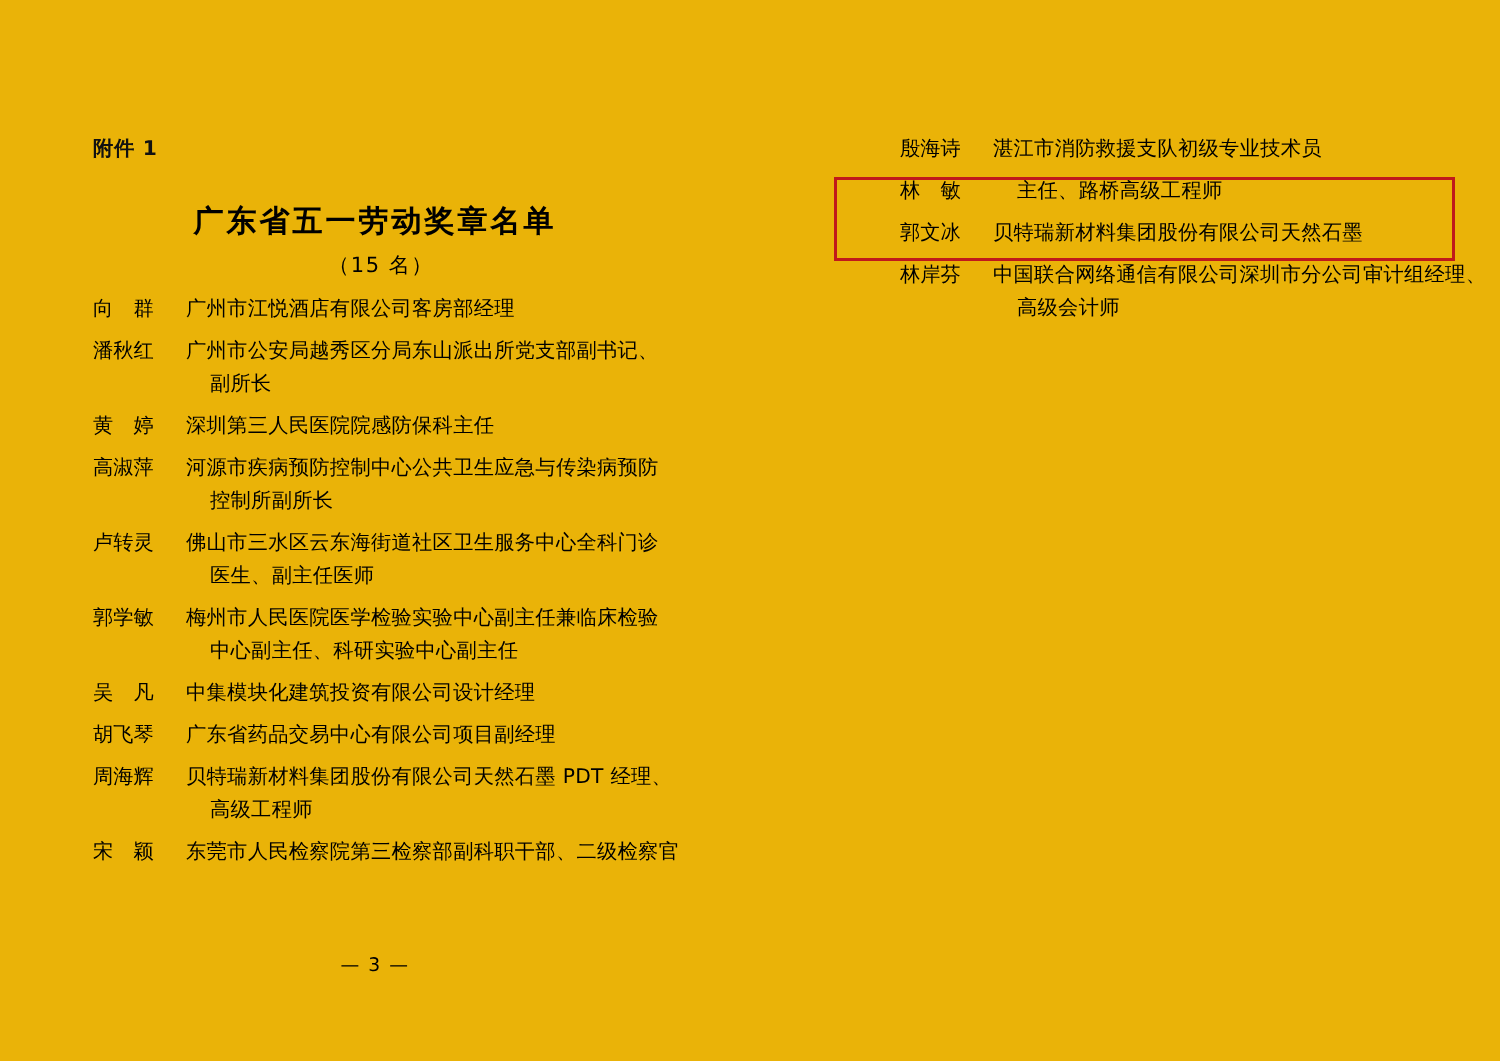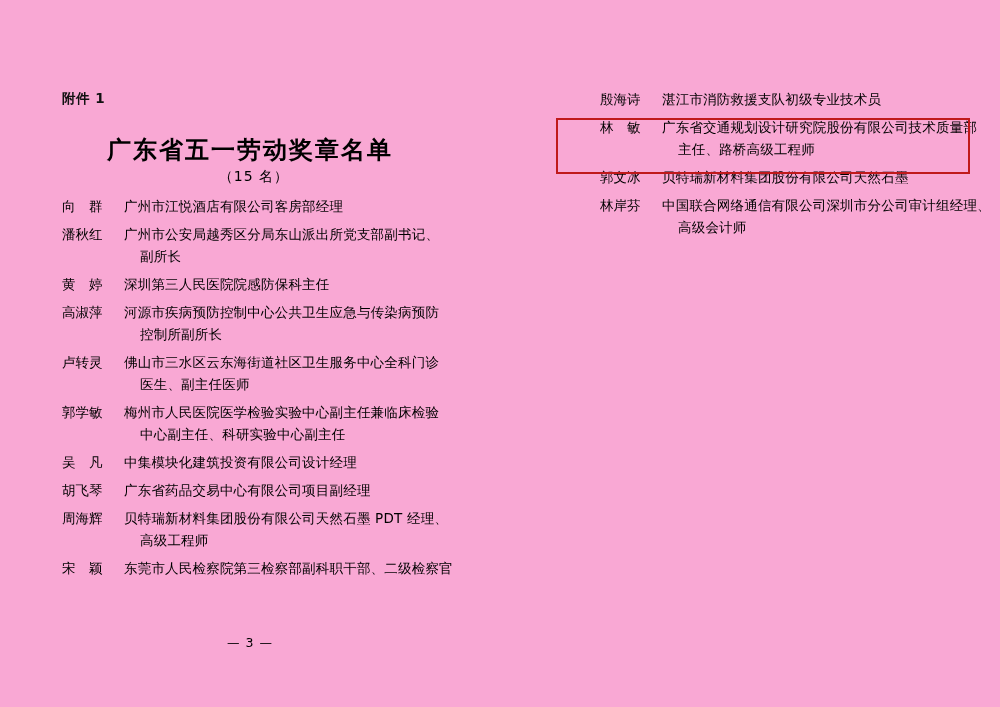--- a/index.html
+++ b/index.html
@@ -9,21 +9,21 @@
   }
   body {
     width: 1000px;
     height: 707px;
     font-family: "DejaVu Sans", "Liberation Sans", sans-serif;
   }
   .page {
     position: relative;
     width: 1000px;
     height: 707px;
-    background: #f9a8d4;
+    background: #eab308;
     box-sizing: border-box;
     overflow: hidden;
   }
   .columns {
     position: absolute;
     top: 0;
     left: 0;
     width: 1000px;
     height: 707px;
   }
@@ -45,21 +45,21 @@
     letter-spacing: 0.5px;
   }
 
   .doc-title {
     position: absolute;
     left: 0;
     top: 134px;
     width: 500px;
     text-align: center;
     font-family: "DejaVu Serif", "Liberation Serif", serif;
-    font-size: 24px;
+    font-size: 20px;
     font-weight: bold;
     letter-spacing: 2px;
     color: #000;
   }
   .doc-subtitle {
     position: absolute;
     left: 4px;
     top: 168px;
     width: 500px;
     text-align: center;
@@ -181,21 +181,21 @@
     </div>
 
     <div class="col col-right">
       <div class="entries right">
         <div class="entry">
           <span class="name">殷海诗</span>
           <span class="desc"><span>湛江市消防救援支队初级专业技术员</span></span>
         </div>
         <div class="entry">
           <span class="name">林　敏</span>
-          <span class="desc"><span>广东省交通规划设计研究院股份有限公司技术质量部</span><span class="line2">主任、路桥高级工程师</span></span>
+          <span class="desc"><span class="line2">主任、路桥高级工程师</span></span>
         </div>
         <div class="entry">
           <span class="name">郭文冰</span>
           <span class="desc"><span>贝特瑞新材料集团股份有限公司天然石墨</span></span>
         </div>
         <div class="entry">
           <span class="name">林岸芬</span>
           <span class="desc"><span>中国联合网络通信有限公司深圳市分公司审计组经理、</span><span class="line2">高级会计师</span></span>
         </div>
       </div>

